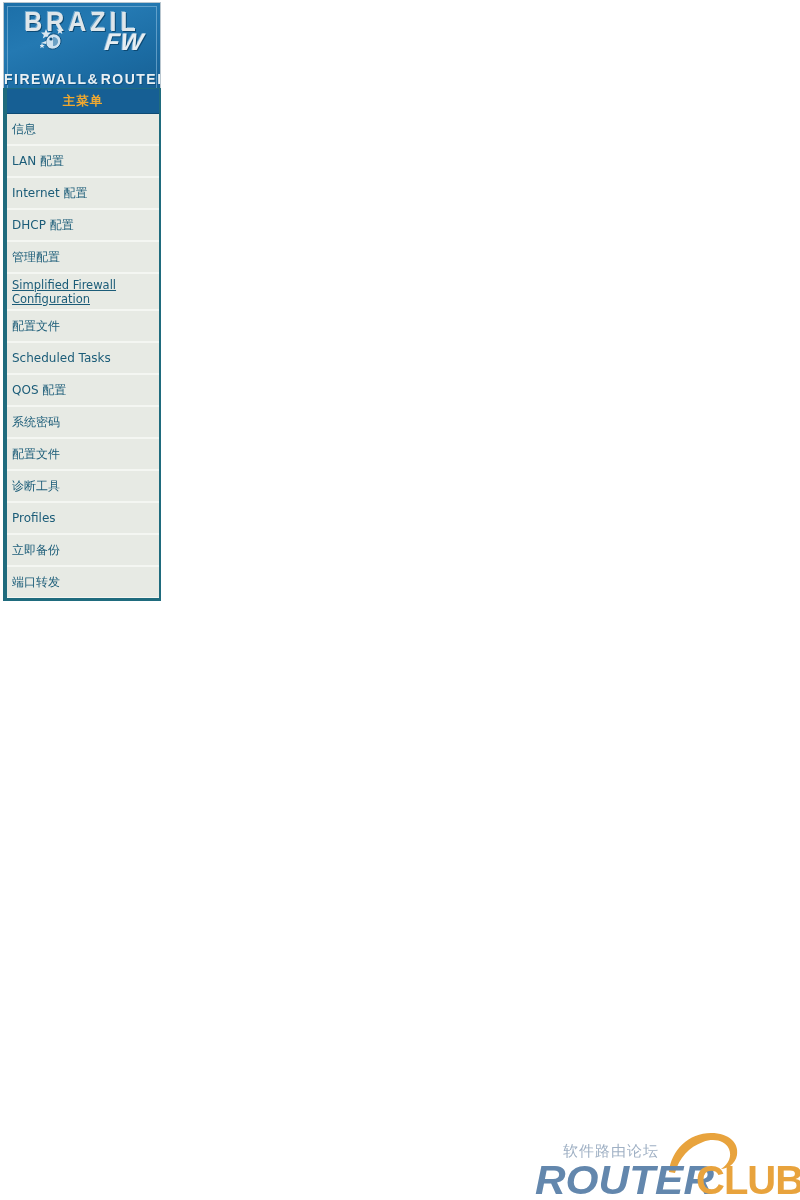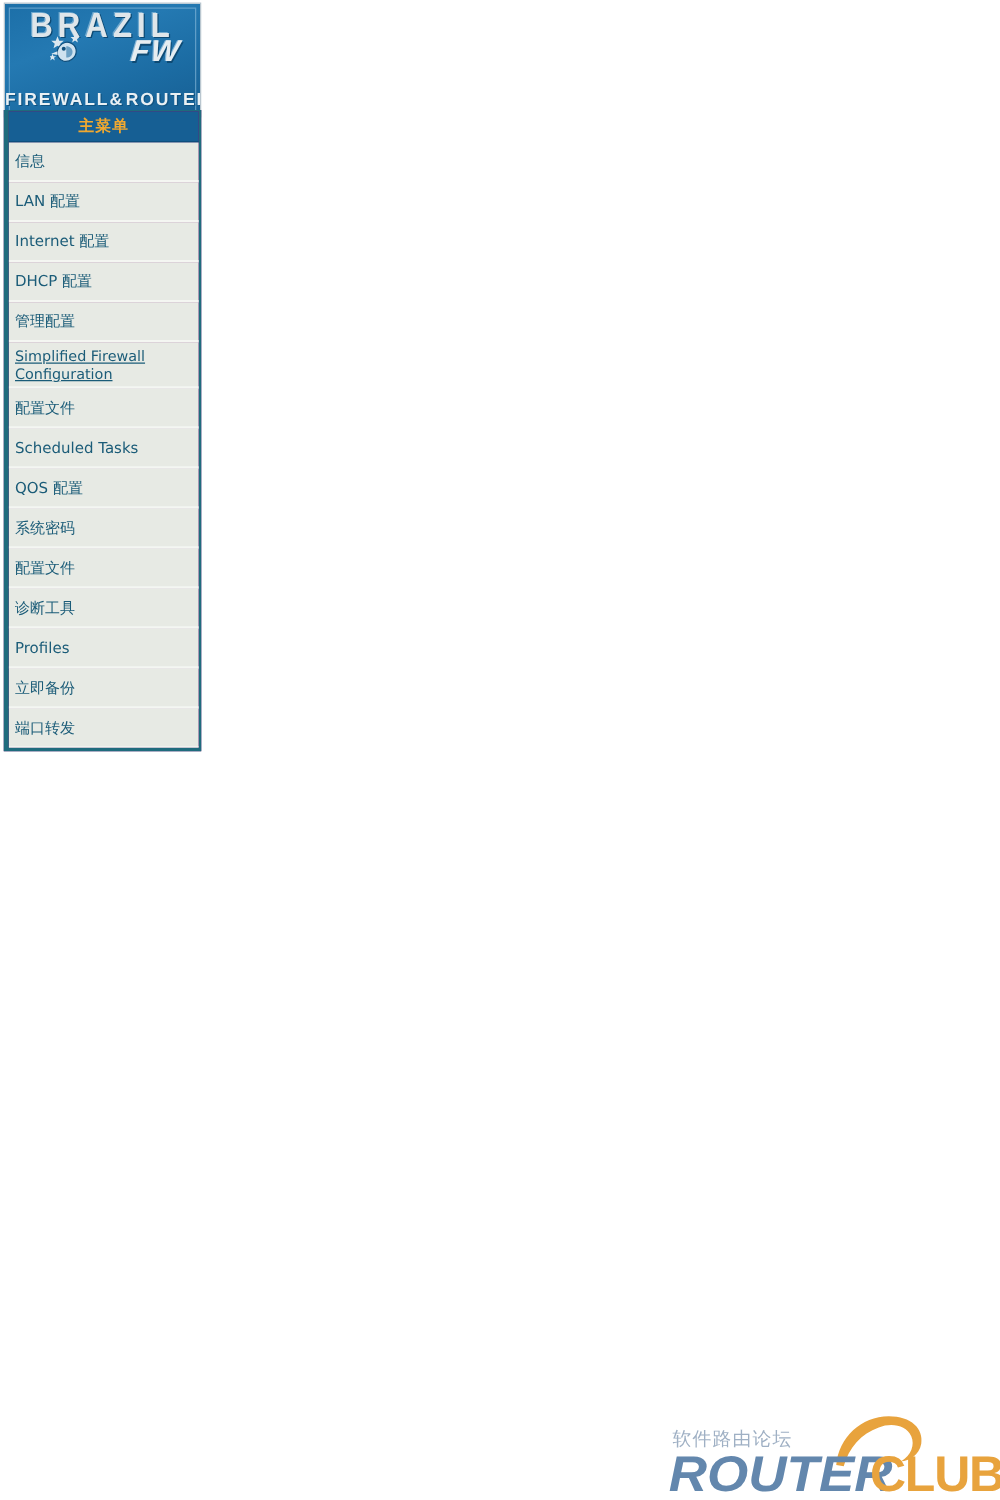--- a/index.html
+++ b/index.html
@@ -132,21 +132,21 @@
   
   #watermark {
     position: absolute;
     left: 533px;
     top: 1122px;
     width: 267px;
     height: 78px;
   }
   #wm-cn {
     position: absolute;
-    left: 5px;
+    left: 30px;
     top: 20px;
     font-size: 15px;
     letter-spacing: 1px;
     color: #9fb0c4;
     font-family: "DejaVu Sans", "Liberation Sans", sans-serif;
     white-space: nowrap;
   }
   #wm-router {
     position: absolute;
     left: 2px;

